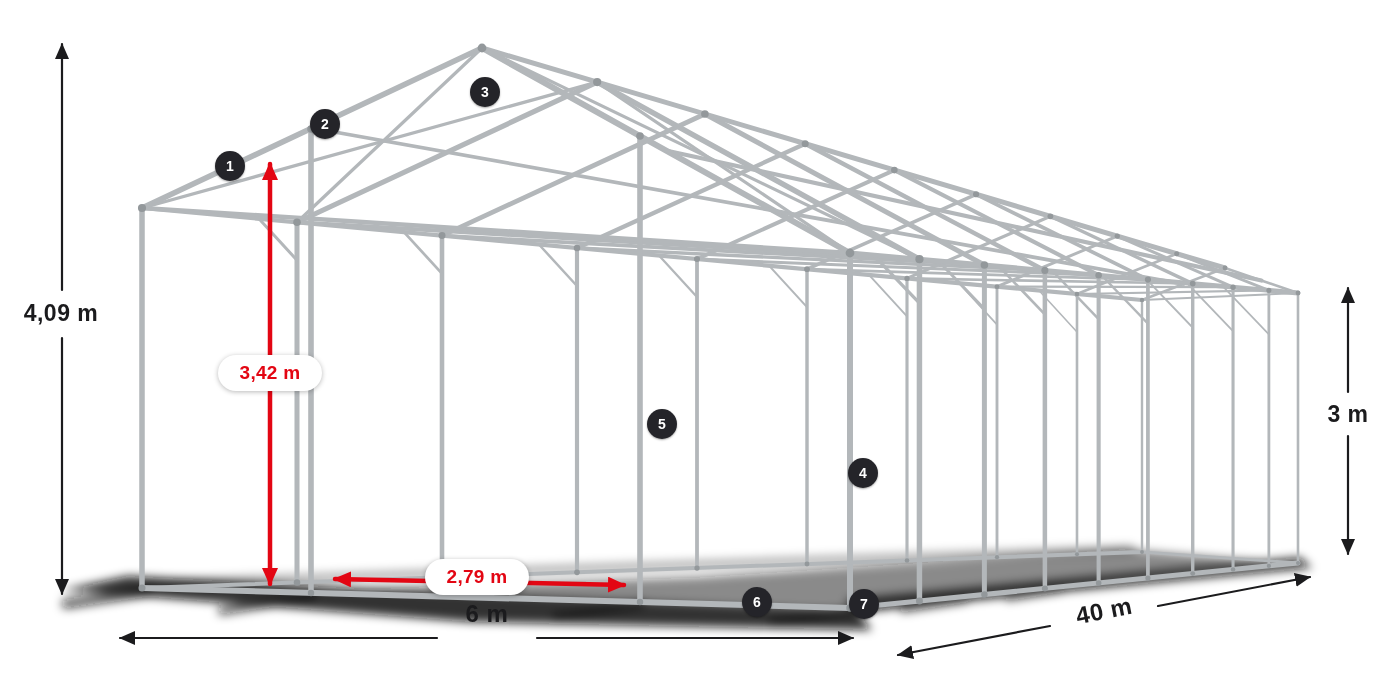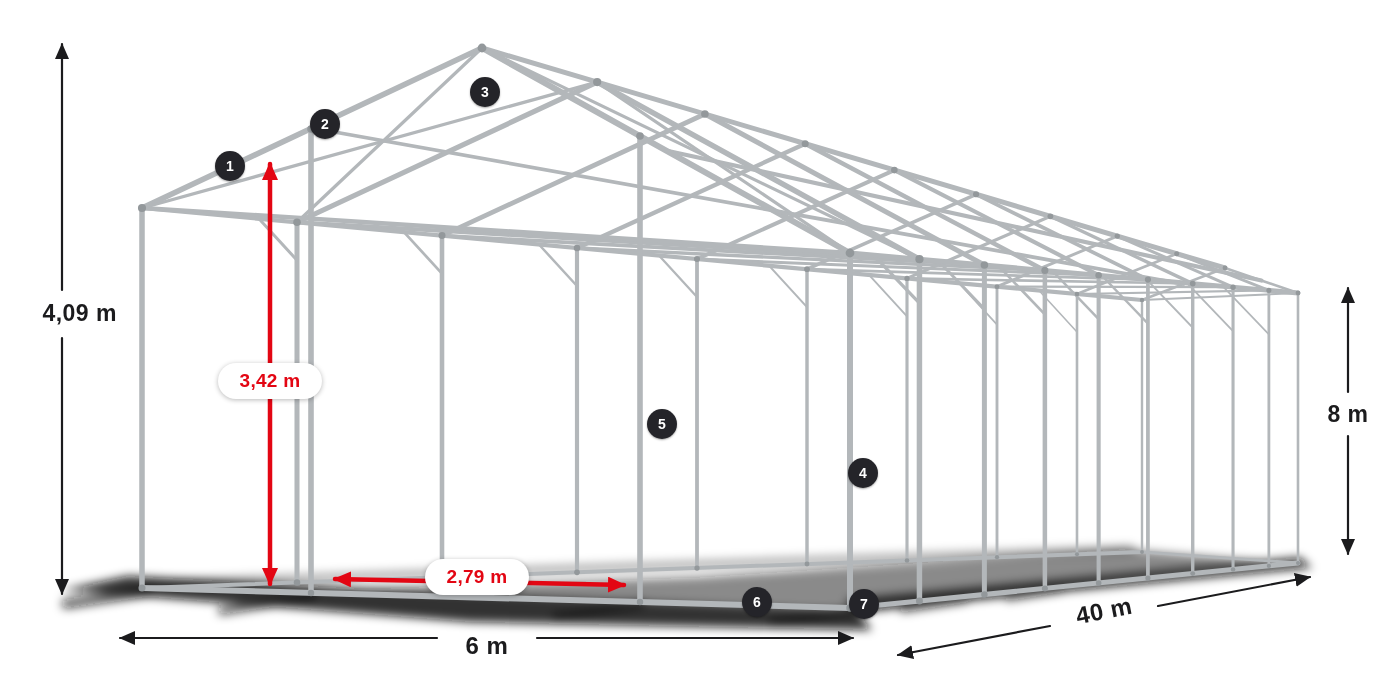--- a/index.html
+++ b/index.html
@@ -192,26 +192,26 @@
         <line x1="120" y1="638" x2="437" y2="638" stroke-width="2.2" stroke="#1b1b1d" stroke-linecap="round" marker-start="url(#ah-b)"></line>
         <line x1="537" y1="638" x2="853" y2="638" stroke-width="2.2" stroke="#1b1b1d" stroke-linecap="round" marker-end="url(#ah-b)"></line>
         <line x1="898" y1="655" x2="1050" y2="626" stroke-width="2.2" stroke="#1b1b1d" stroke-linecap="round" marker-start="url(#ah-b)"></line>
         <line x1="1158" y1="606" x2="1310" y2="577" stroke-width="2.2" stroke="#1b1b1d" stroke-linecap="round" marker-end="url(#ah-b)"></line>
         <line x1="270" y1="164" x2="270" y2="584" stroke-width="4.5" stroke="#e30613" stroke-linecap="round" marker-start="url(#ah-r)" marker-end="url(#ah-r)"></line>
         <line x1="335" y1="579" x2="624" y2="585" stroke-width="4.5" stroke="#e30613" stroke-linecap="round" marker-start="url(#ah-r)" marker-end="url(#ah-r)"></line>
       </g>
   </svg>
 
   <div class="labels">
-    <div class="dim" style="left: 5px; top: 300px; width: 112px; color: rgb(27, 27, 29); text-align: right;">4,09 m</div>
-    <div class="dim" style="left: 1312px; top: 401px; width: 72px; color: rgb(27, 27, 29);">8 m</div>
-    <div class="dim" style="left: 437px; top: 632px; width: 100px; font-size: 24px; color: rgb(27, 27, 29);">6 m</div>
+    <div class="dim" style="left: 5px; top: 300px; width: 112px; color: rgb(27, 27, 29);">4,09 m</div>
+    <div class="dim" style="left: 1312px; top: 401px; width: 72px; color: rgb(27, 27, 29);">3 m</div>
+    <div class="dim" style="left: 437px; top: 600px; width: 100px; font-size: 24px; color: rgb(27, 27, 29);">6 m</div>
     <div class="dim" style="left: 1047px; top: 597px; width: 114px; font-size: 24px; transform: rotate(-11deg); color: rgb(27, 27, 29);">40 m</div>
 
-    <div class="pill" style="left: 218px; top: 355px; color: rgb(227, 6, 19); margin-top: 8px;">3,42 m</div>
+    <div class="pill" style="left: 218px; top: 355px; color: rgb(227, 6, 19);">3,42 m</div>
     <div class="pill" style="left: 425px; top: 559px; color: rgb(227, 6, 19);">2,79 m</div>
 
     <div class="badge" style="left: 215px; top: 151px; background: rgb(36, 36, 41);">1</div>
     <div class="badge" style="left: 310px; top: 109px; background: rgb(36, 36, 41);">2</div>
     <div class="badge" style="left: 470px; top: 77px; background: rgb(36, 36, 41);">3</div>
     <div class="badge" style="left: 848px; top: 458px; background: rgb(36, 36, 41);">4</div>
     <div class="badge" style="left: 647px; top: 409px; background: rgb(36, 36, 41);">5</div>
     <div class="badge" style="left: 742px; top: 587px; background: rgb(36, 36, 41);">6</div>
     <div class="badge" style="left: 849px; top: 589px; background: rgb(36, 36, 41);">7</div>
   </div>

